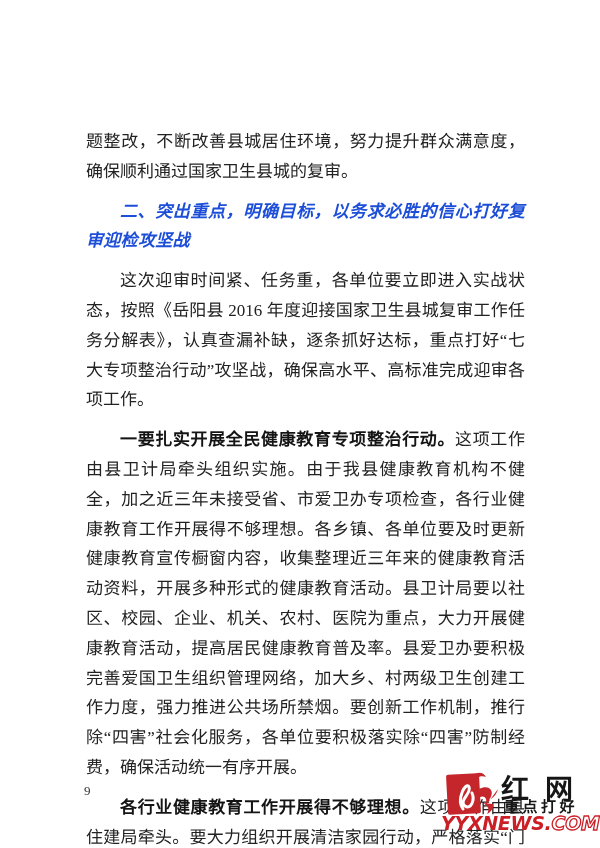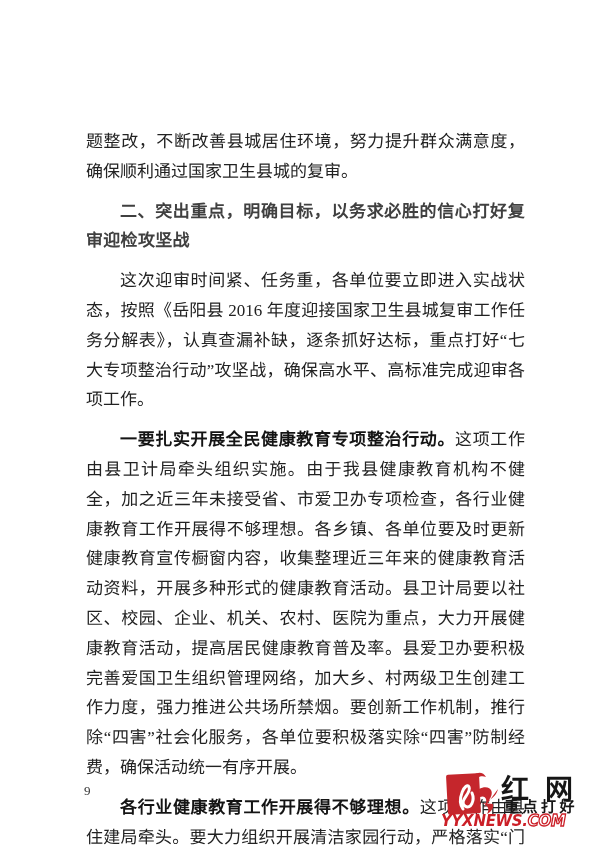--- a/index.html
+++ b/index.html
@@ -24,22 +24,23 @@
     text-align: justify;
     letter-spacing: 0;
   }
   .doc-body p { margin: 10px; }
   p.continuation { text-indent: 0; }
   p.indent { text-indent: 2em; }
   p.section-heading {
     text-indent: 2em;
     font-family: "Liberation Sans", sans-serif;
     font-weight: bold;
-    color: #404040;
+    color: #1d4ed8;
     letter-spacing: 0.3px;
+    font-style: italic;
   }
   .para-lead {
     font-weight: bold;
     color: #141414;
   }
   .page-number {
     position: absolute;
     left: 84px; top: 783px;
     font-size: 13px;
     color: #333333;
@@ -70,21 +71,21 @@
     font-size: 15px;
     font-weight: bold;
     letter-spacing: 3.5px;
     color: #161616;
     white-space: nowrap;
     font-family: "Liberation Sans", sans-serif;
   }
   .logo-url {
     position: absolute;
     left: 0px; top: 46px;
-    font-size: 15px;
+    font-size: 19px;
     font-weight: bold;
     font-style: italic;
     letter-spacing: -0.3px;
     color: #cb1f27;
     white-space: nowrap;
     font-family: "DejaVu Sans", sans-serif;
   }
   .url-outline {
     color: #ffffff;
     -webkit-text-stroke: 1.3px #cb1f27;

